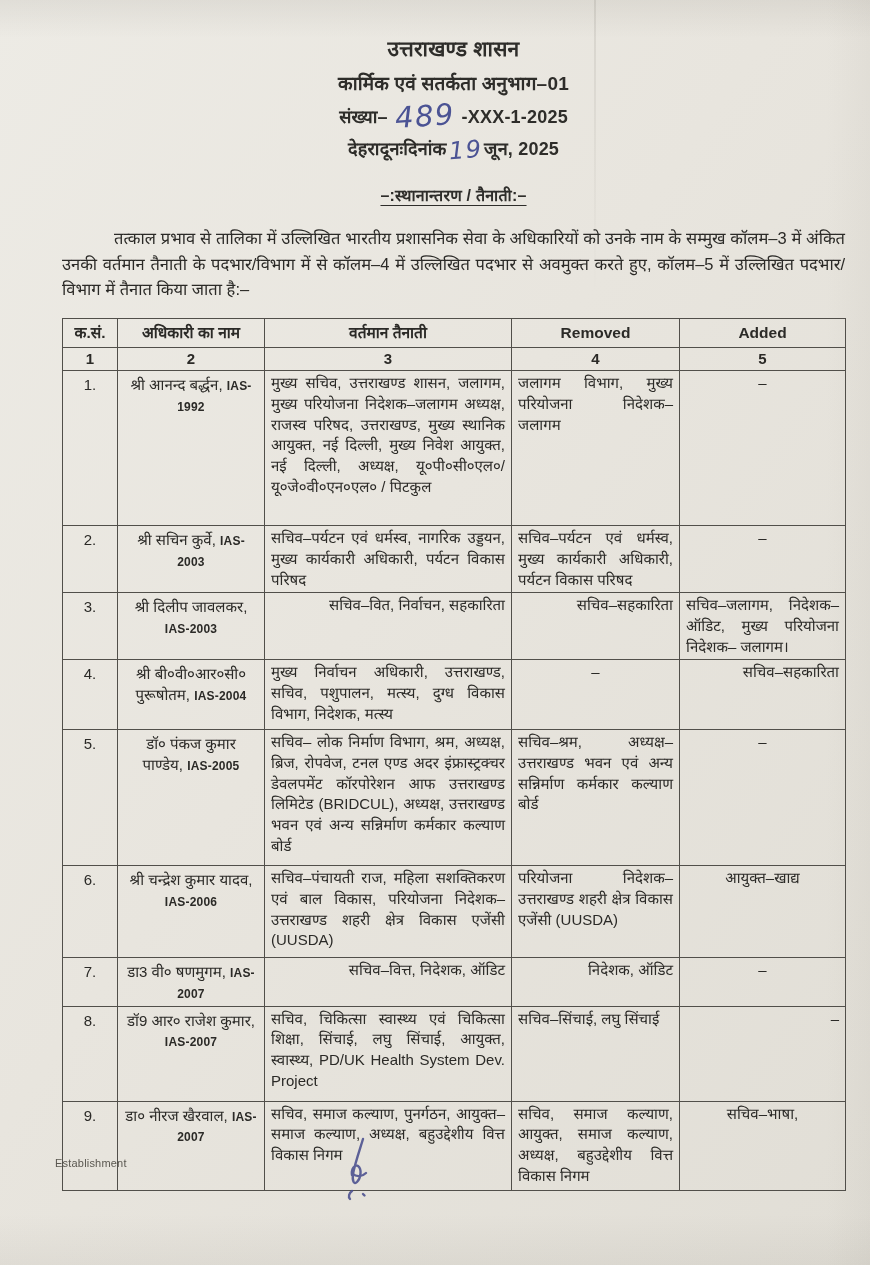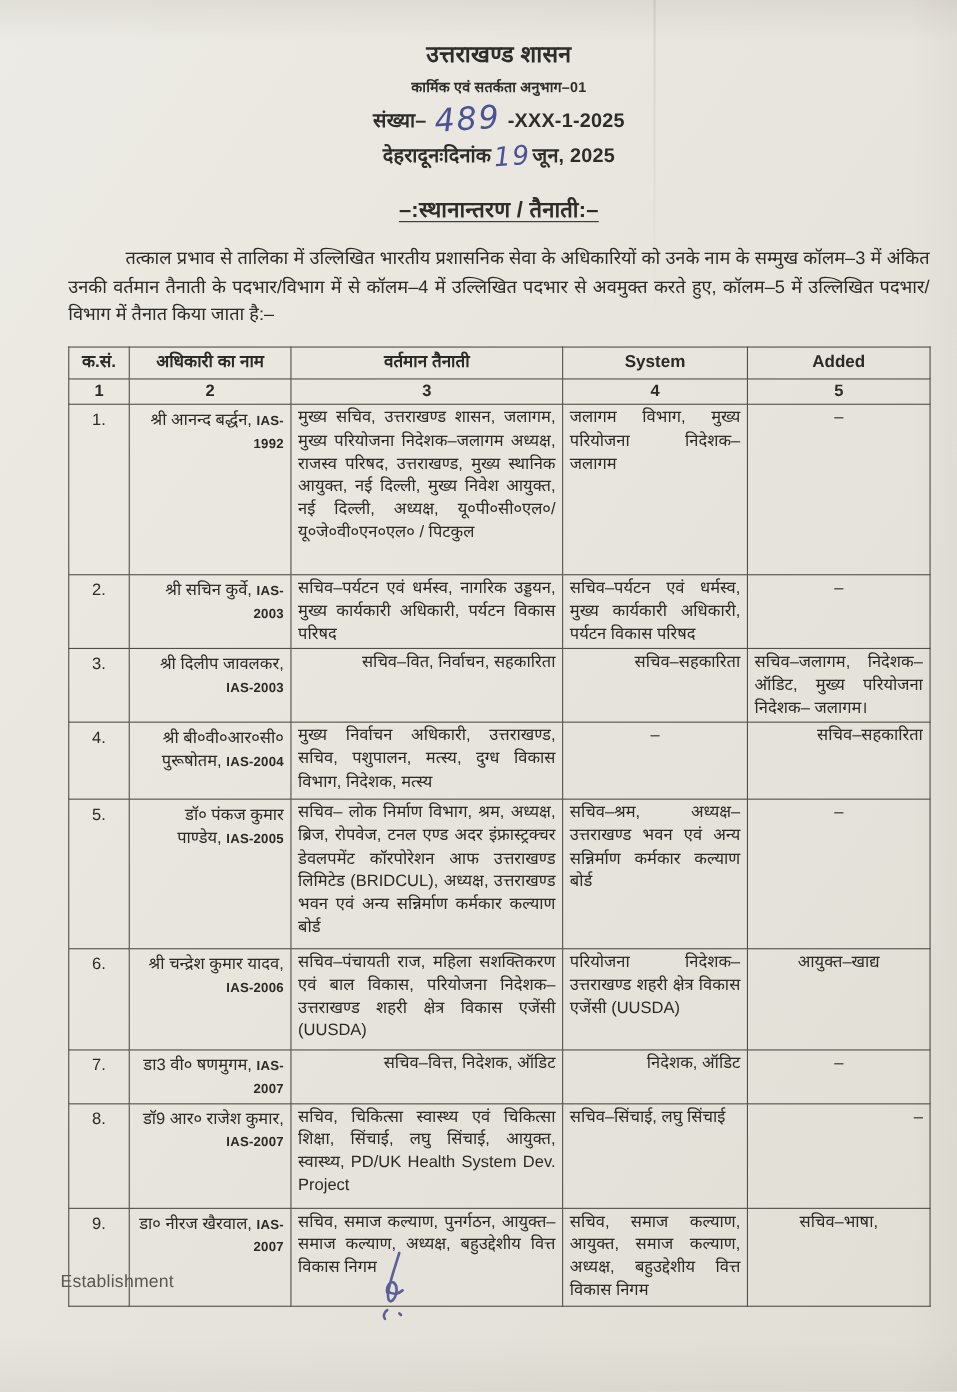--- a/index.html
+++ b/index.html
@@ -18,50 +18,50 @@
     background:
       linear-gradient(to bottom,rgba(110,105,95,0.10),rgba(110,105,95,0) 3%),
       linear-gradient(to top,rgba(110,105,95,0.07),rgba(110,105,95,0) 4%),
       linear-gradient(to left,rgba(110,105,95,0.05),rgba(110,105,95,0) 5%);
   }
   .crease{position:absolute;left:594px;top:0;width:2px;height:295px;
     background:linear-gradient(to bottom,rgba(100,95,85,0.14),rgba(100,95,85,0));}
   .content{position:absolute;left:62px;top:34px;width:783px;}
   .hline{text-align:center;font-weight:700;margin:0 0 8px 0;letter-spacing:.2px;}
   .h1{font-size:21px;}
-  .h2{font-size:13px;}
+  .h2{font-size:19px;}
   .h3,.h4{font-size:18px;}
   .hand{
     display:inline-block;color:#4b5394;font-size:29px;font-weight:400;
     font-style:italic;transform:rotate(-4deg);position:relative;top:3px;
     line-height:0;margin:0 7px;letter-spacing:1.5px;
     font-family:"DejaVu Sans",sans-serif;
   }
   .hand.small{font-size:24px;margin:0 2px;}
-  .subject{margin-top:24px;font-size:20px;}
+  .subject{margin-top:24px;font-size:16px;}
   .subject span{text-decoration:underline;text-underline-offset:4px;text-decoration-thickness:1.4px;}
   .intro{
     margin:20px 0 15px 0;font-size:16.5px;line-height:1.56;text-align:justify;
     text-indent:52px;color:#2b2a27;
   }
   table{border-collapse:collapse;table-layout:fixed;width:783px;margin-top:15px;}
   td,th{
     border:1.6px solid #514f4a;padding:2px 6px;vertical-align:top;
     font-size:15px;line-height:1.38;color:#2b2a27;overflow:hidden;
   }
   th{font-size:15.5px;font-weight:700;padding:3px 4px;vertical-align:middle;}
   .numrow td{text-align:center;font-weight:700;font-size:15px;padding:1px 2px;}
   .c{text-align:center;}
   .j{text-align:justify;}
   .lt{text-align:right;}
-  .namecell{text-align:right;padding-top:4px;}
+  .namecell{text-align:center;padding-top:4px;}
   .cadre{font-weight:700;font-size:12px;letter-spacing:.2px;}
   .sn{text-align:center;padding-top:4px;}
   .footer-label{
-    position:absolute;left:55px;top:1157px;font-size:16px;color:#5a5750;
+    position:absolute;left:55px;top:1157px;font-size:11px;color:#5a5750;
     letter-spacing:.2px;
   }
   .sig{position:absolute;left:322px;top:1133px;}
 </style>
 </head>
 <body>
 
 <div class="page">
   <div class="crease"></div>
 
@@ -80,21 +80,21 @@
           <col style="width:147px">
           <col style="width:247px">
           <col style="width:168px">
           <col style="width:166px">
       </colgroup>
       <tbody>
           <tr style="height:27px">
         <th>क.सं.</th>
         <th>अधिकारी का नाम</th>
         <th>वर्तमान तैनाती</th>
-        <th>System</th>
+        <th>Removed</th>
         <th>Added</th>
       </tr>
       <tr class="numrow" style="height:23px">
         <td>1</td>
         <td>2</td>
         <td>3</td>
         <td>4</td>
         <td>5</td>
       </tr>
 

